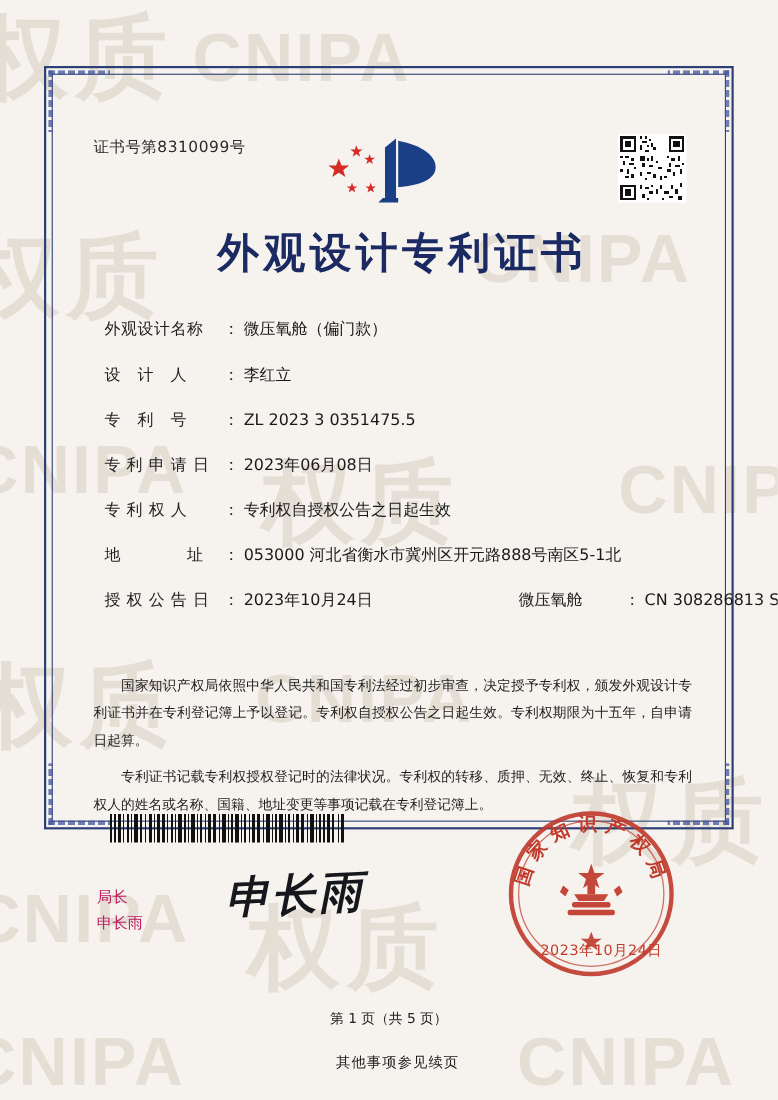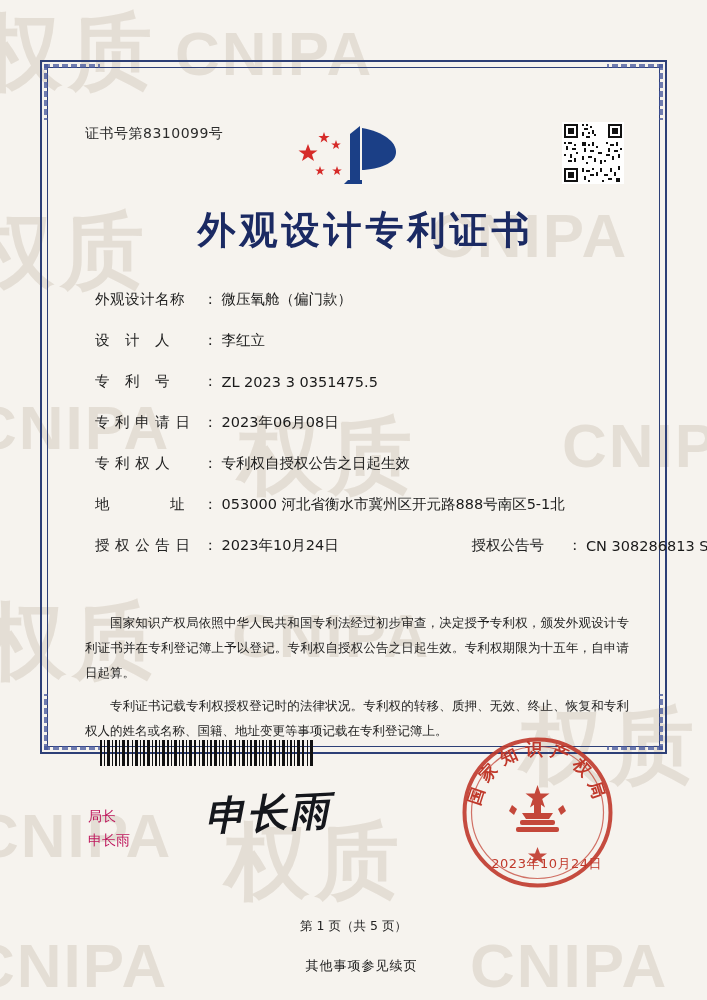--- a/index.html
+++ b/index.html
@@ -298,21 +298,21 @@
     <div class="row">
       <span class="lbl">地　　　　址</span>
       <span class="colon">：</span>
       <span class="val">053000 河北省衡水市冀州区开元路888号南区5-1北</span>
     </div>
 
     <div class="row two">
       <span class="lbl">授 权 公 告 日</span>
       <span class="colon">：</span>
       <span class="val">2023年10月24日</span>
-      <span class="lbl2">授权公告号</span>
+      <span class="lbl2">微压氧舱</span>
       <span class="colon">：</span>
       <span class="val">CN 308286813 S</span>
     </div>
   </div>
 
   <div id="paras">
     <p>国家知识产权局依照中华人民共和国专利法经过初步审查，决定授予专利权，颁发外观设计专利证书并在专利登记簿上予以登记。专利权自授权公告之日起生效。专利权期限为十五年，自申请日起算。</p>
     <p>专利证书记载专利权授权登记时的法律状况。专利权的转移、质押、无效、终止、恢复和专利权人的姓名或名称、国籍、地址变更等事项记载在专利登记簿上。</p>
   </div>
 

